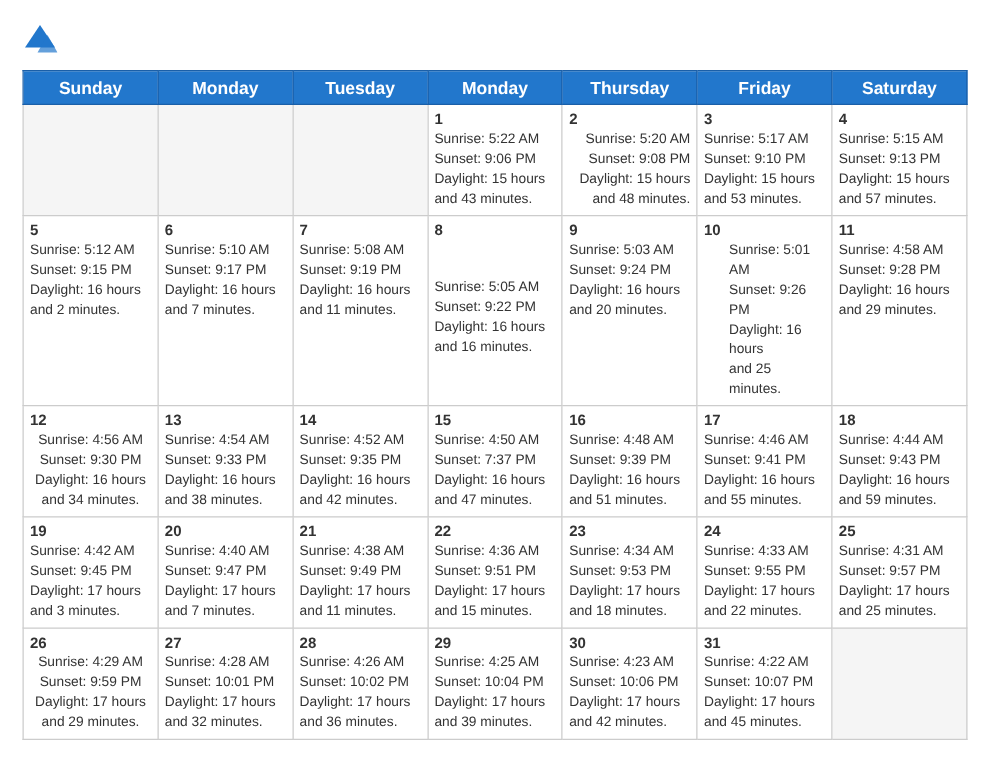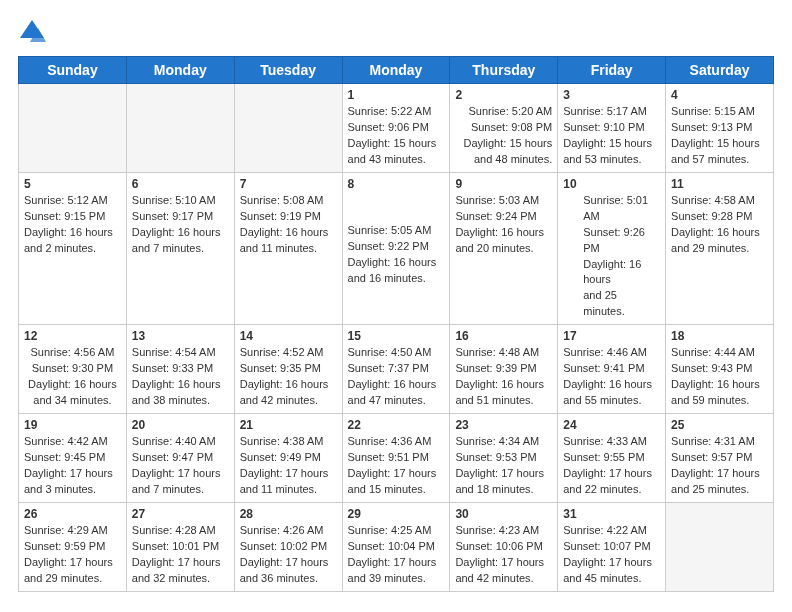--- a/index.html
+++ b/index.html
@@ -314,21 +314,21 @@
             <span class="day-num">25</span>
             <div class="day-info" style="white-space: pre-line;">Sunrise: 4:31 AM
 Sunset: 9:57 PM
 Daylight: 17 hours
 and 25 minutes.</div>
           </td>
         </tr>
         <tr class="week-row">
           <td>
             <span class="day-num">26</span>
-            <div class="day-info" style="white-space: pre-line;">Sunrise: 4:29 AM
+            <div class="day-info" style="white-space: pre-line; text-align: center;">Sunrise: 4:29 AM
 Sunset: 9:59 PM
 Daylight: 17 hours
 and 29 minutes.</div>
           </td>
           <td>
             <span class="day-num">27</span>
             <div class="day-info" style="white-space: pre-line;">Sunrise: 4:28 AM
 Sunset: 10:01 PM
 Daylight: 17 hours
 and 32 minutes.</div>

